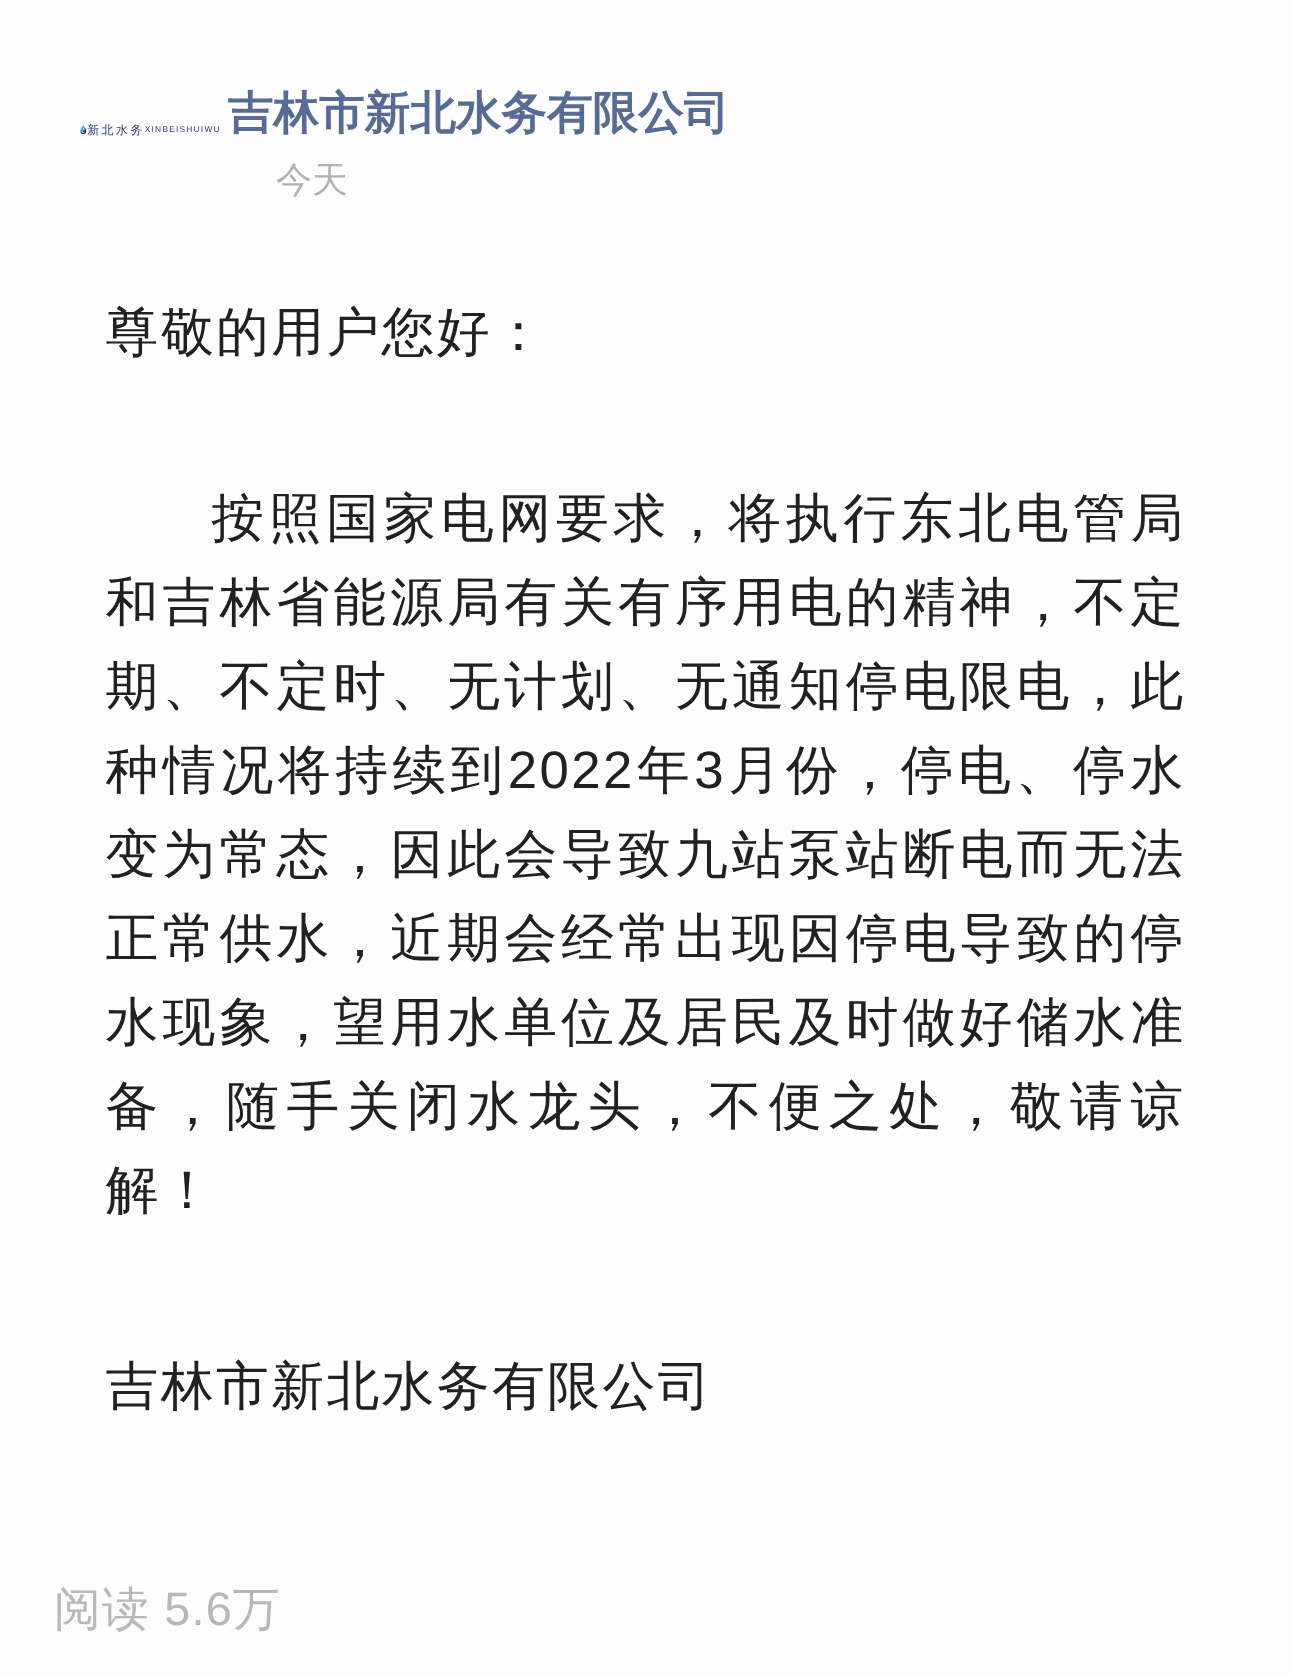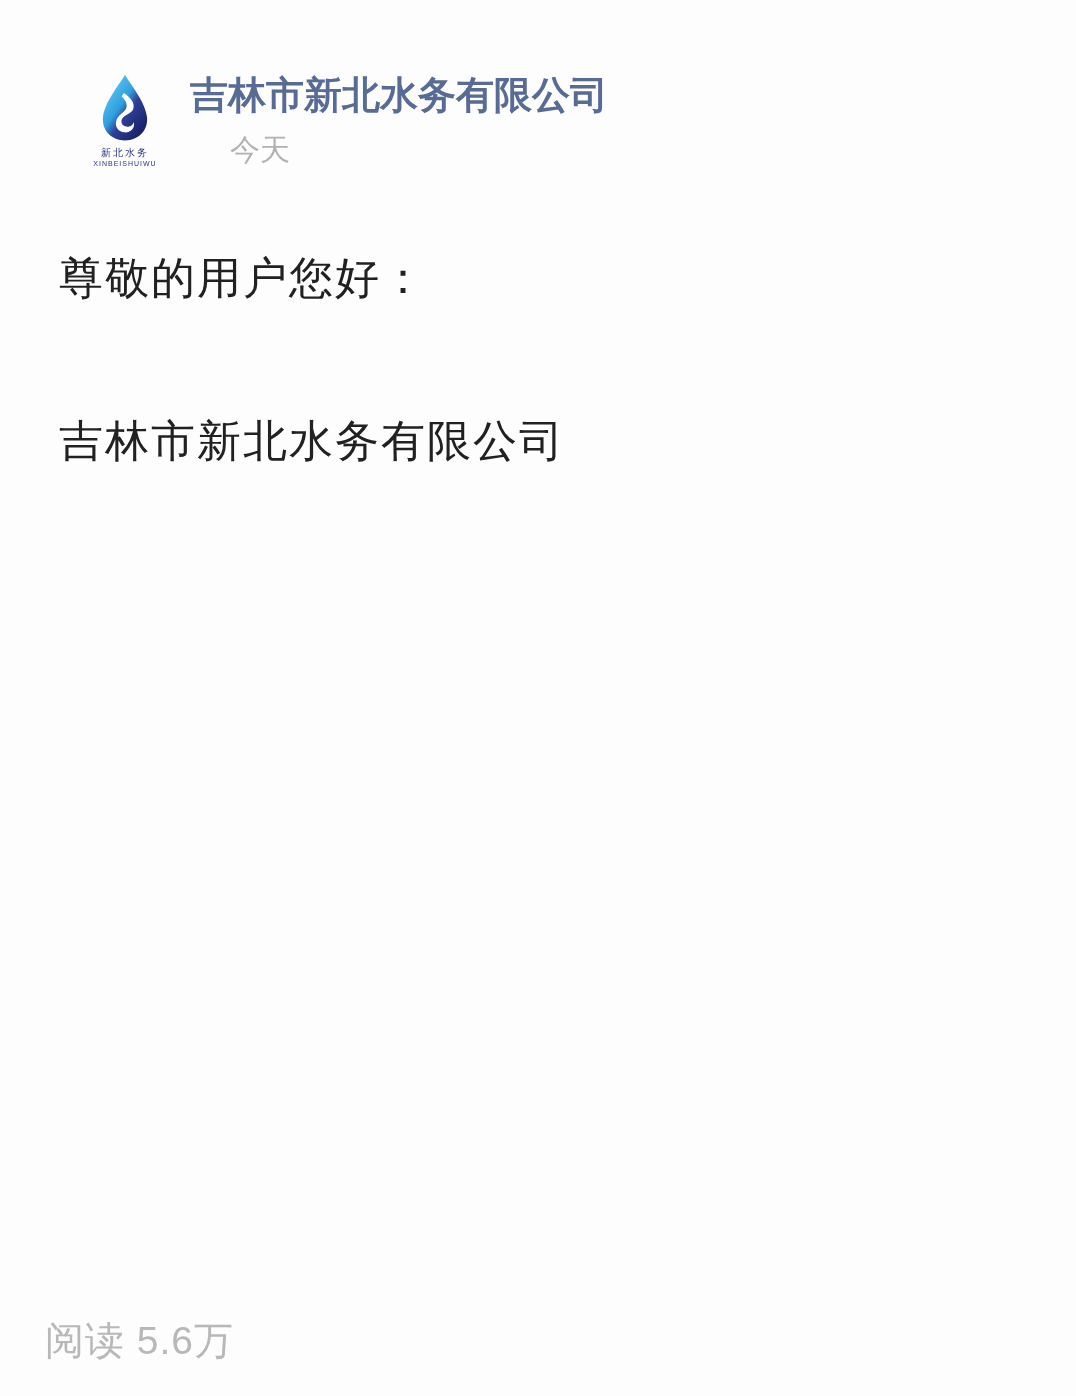--- a/index.html
+++ b/index.html
@@ -19,21 +19,21 @@
 
   
   .header {
     display: flex;
     align-items: flex-start;
     padding: 72px 0 0 66px;
   }
   .logo-wrap {
     width: 118px;
     display: flex;
-    flex-direction: column;
+    flex-direction: row;
     align-items: center;
     cursor: pointer;
     text-align: center;
   }
   .logo-drop { width: 58px; height: 72px; display: block; }
   .logo-caption-cn {
     margin-top: 2px;
     font-size: 10px;
     letter-spacing: 2px;
     color: #2a3580;
@@ -55,21 +55,21 @@
   }
   .timestamp {
     margin-top: 12px;
     font-size: 30px;
     color: #b2b2b2;
     margin-left: 40px;
   }
 
   
   .article {
-    padding: 0 59px;
+    padding: 0 88px;
     font-size: 44px;
     letter-spacing: 2px;
     line-height: 70px;
     color: #212121;
     text-align: justify;
     word-break: normal;
     line-break: strict;
   }
   .greeting { margin-top: 72px; }
   .body-paragraph {
@@ -116,20 +116,21 @@
       <div class="logo-caption-en">XINBEISHUIWU</div>
     </div>
     <div class="header-text">
       <div class="account-name">吉林市新北水务有限公司</div>
       <div class="timestamp">今天</div>
     </div>
   </div>
 
   <div class="article">
     <div class="greeting">尊敬的用户您好：</div>
+    <p class="body-paragraph">按照国家电网要求，将执行东北电管局和吉林省能源局有关有序用电的精神，不定期、不定时、无计划、无通知停电限电，此种情况将持续到2022年3月份，停电、停水变为常态，因此会导致九站泵站断电而无法正常供水，近期会经常出现因停电导致的停水现象，望用水单位及居民及时做好储水准备，随手关闭水龙头，不便之处，敬请谅解！</p>
     <div class="signature-block">
       <div>吉林市新北水务有限公司</div>
     </div>
   </div>
 
   <div class="footer">
     <span class="read-stat">
       <span>阅读</span>
       <span>5.6万</span>
     </span>

